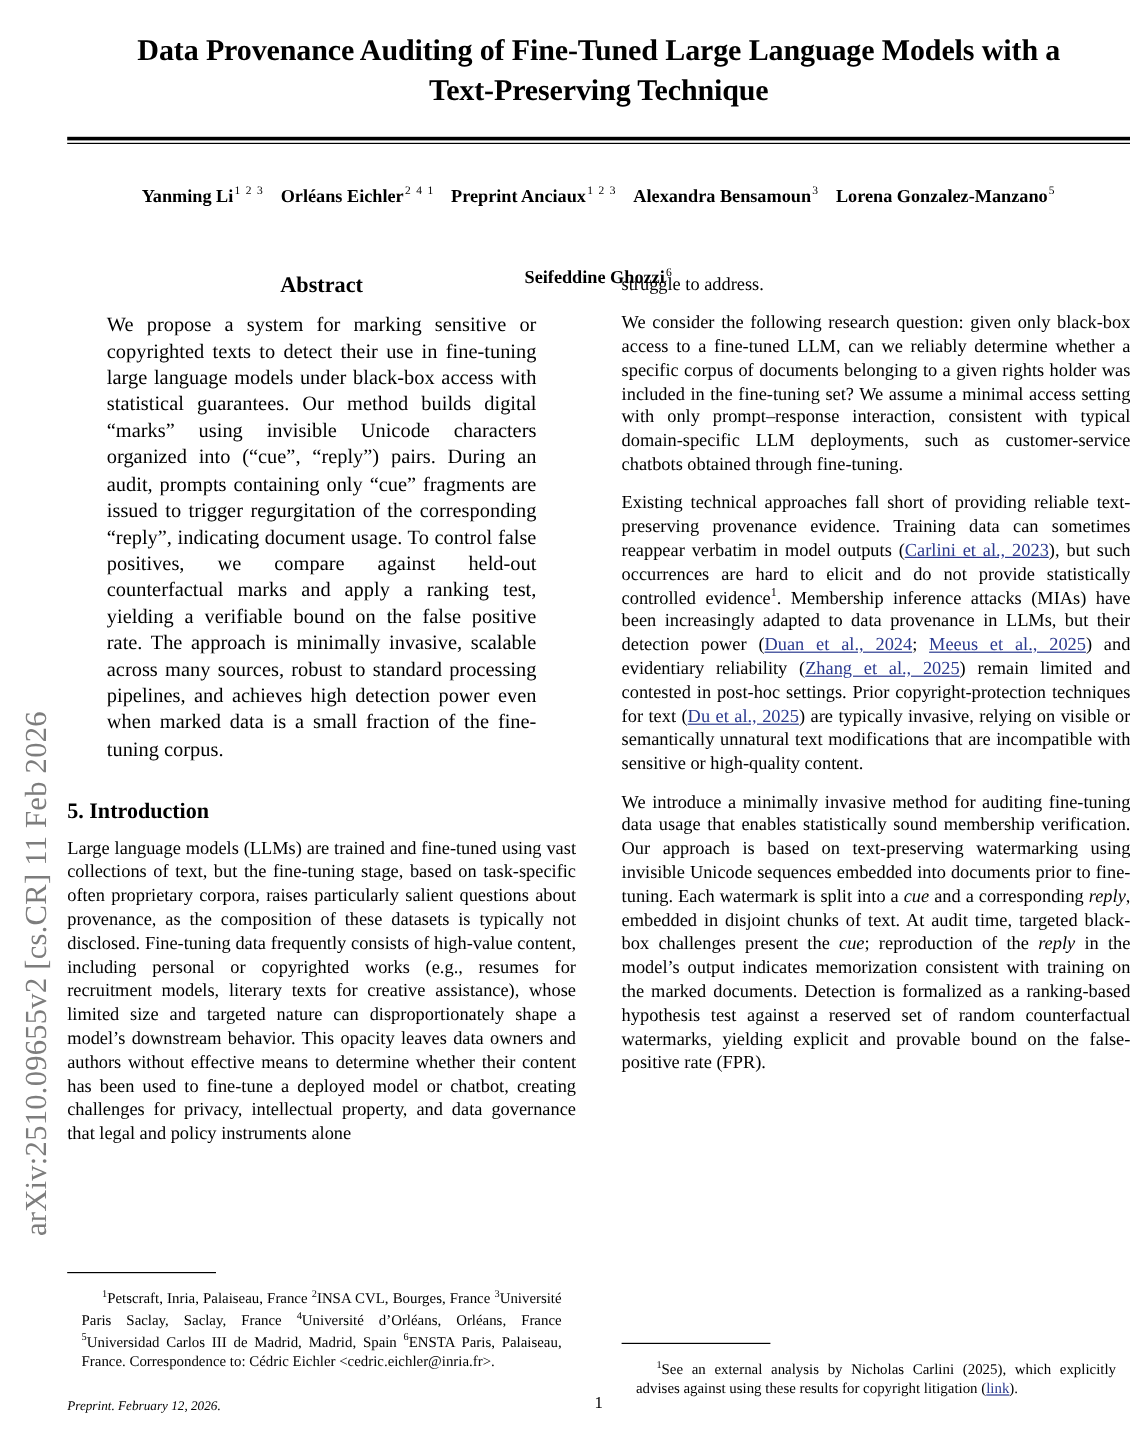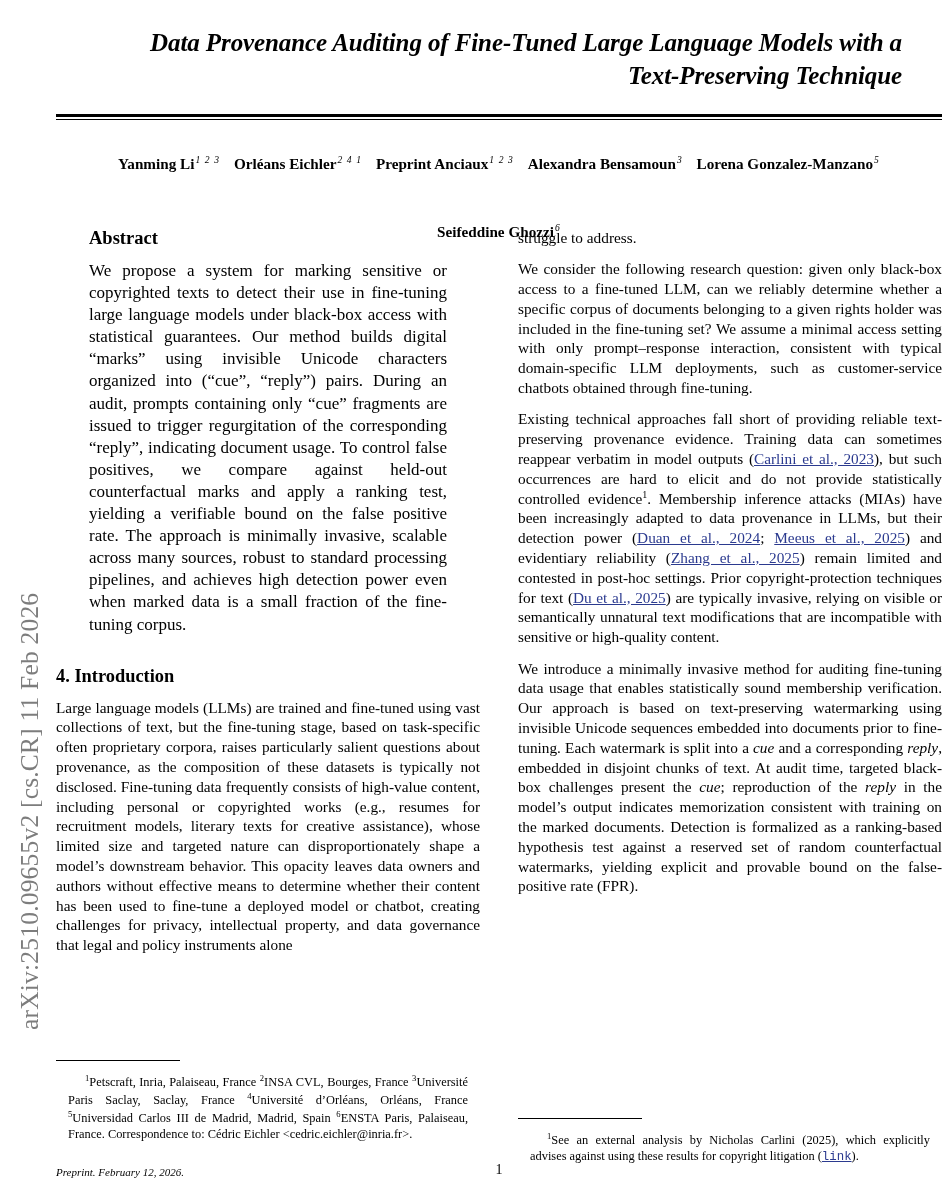--- a/index.html
+++ b/index.html
@@ -49,24 +49,23 @@
   }
 
   
   #title-block {
     padding-top: 26px;
   }
   #paper-title {
     font-size: 25px;
     font-weight: bold;
     line-height: 1.32;
-    text-align: right;
+    text-align: center;
     margin: 0 40px;
     letter-spacing: -0.1px;
-    font-style: italic;
   }
   .rule-thick {
     height: 3px;
     background: #000;
     margin-top: 22px;
   }
   .rule-thin {
     height: 1px;
     background: #000;
     margin-top: 2px;
@@ -83,21 +82,20 @@
   #authors .author {
     white-space: nowrap;
     margin: 0 5px;
   }
   #authors sup {
     font-size: 9.6px;
     font-weight: normal;
     vertical-align: super;
     letter-spacing: 1.1px;
     padding-left: 1px;
-    font-style: italic;
   }
   #authors .row2 { display: block; margin-top: 44px; }
 
   
   #columns {
     position: absolute;
     top: 228px;
     left: 0;
     width: 886px;
     height: 950px;
@@ -106,20 +104,21 @@
   }
   .column {
     width: 424px;
     position: relative;
   }
 
   .abstract-wrap {
     margin: 0 33px;
   }
   #abstract-heading {
+    text-align: center;
     font-size: 18.5px;
     font-weight: bold;
     margin: 0 0 11px 0;
   }
   p.body {
     margin: 0 0 11.5px 0;
     font-size: 15.3px;
     line-height: 1.295;
     text-align: justify;
     text-justify: inter-word;
@@ -131,21 +130,21 @@
     text-align: justify;
     margin: 0;
   }
   h2.section-heading {
     font-size: 18.4px;
     font-weight: bold;
     margin: 30px 0 11px 0;
     text-align: left;
   }
   .cite { color: #2b3a8f; }
-  .ext-link { color: #2b3a8f; font-family: Liberation Mono, monospace; }
+  .ext-link { color: #2b3a8f; }
   i.emph { font-style: italic; }
   sup.fn { font-size: 10px; vertical-align: super; }
 
   
   .footnote-area {
     position: absolute;
     bottom: 0;
     left: 0;
     width: 100%;
   }
@@ -210,21 +209,21 @@
 
   <div id="columns">
 
     <div class="column">
 
       <div class="abstract-wrap">
         <div id="abstract-heading">Abstract</div>
         <p class="abstract-text">We propose a system for marking sensitive or copyrighted texts to detect their use in fine-tuning large language models under black-box access with statistical guarantees. Our method builds digital “marks” using invisible Unicode characters organized into (“cue”, “reply”) pairs. During an audit, prompts containing only “cue” fragments are issued to trigger regurgitation of the corresponding “reply”, indicating document usage. To control false positives, we compare against held-out counterfactual marks and apply a ranking test, yielding a verifiable bound on the false positive rate. The approach is minimally invasive, scalable across many sources, robust to standard processing pipelines, and achieves high detection power even when marked data is a small fraction of the fine-tuning corpus.</p>
       </div>
 
-      <h2 class="section-heading">4. Introduction</h2>
+      <h2 class="section-heading">5. Introduction</h2>
 
       <p class="body">Large language models (LLMs) are trained and fine-tuned using vast collections of text, but the fine-tuning stage, based on task-specific often proprietary corpora, raises particularly salient questions about provenance, as the composition of these datasets is typically not disclosed. Fine-tuning data frequently consists of high-value content, including personal or copyrighted works (e.g., resumes for recruitment models, literary texts for creative assistance), whose limited size and targeted nature can disproportionately shape a model’s downstream behavior. This opacity leaves data owners and authors without effective means to determine whether their content has been used to fine-tune a deployed model or chatbot, creating challenges for privacy, intellectual property, and data governance that legal and policy instruments alone</p>
 
       <div class="footnote-area">
         <div class="footnote-rule"></div>
         <p class="footnote"><span class="fn-indent"></span><sup>1</sup><span>Petscraft, Inria, Palaiseau, France </span><sup>2</sup><span>INSA CVL, Bourges, France </span><sup>3</sup><span>Université Paris Saclay, Saclay, France </span><sup>4</sup><span>Université d’Orléans, Orléans, France </span><sup>5</sup><span>Universidad Carlos III de Madrid, Madrid, Spain </span><sup>6</sup><span>ENSTA Paris, Palaiseau, France. Correspondence to: Cédric Eichler &lt;cedric.eichler@inria.fr&gt;.</span></p>
         <p class="preprint-line">Preprint. February 12, 2026.</p>
       </div>
     </div>
 

